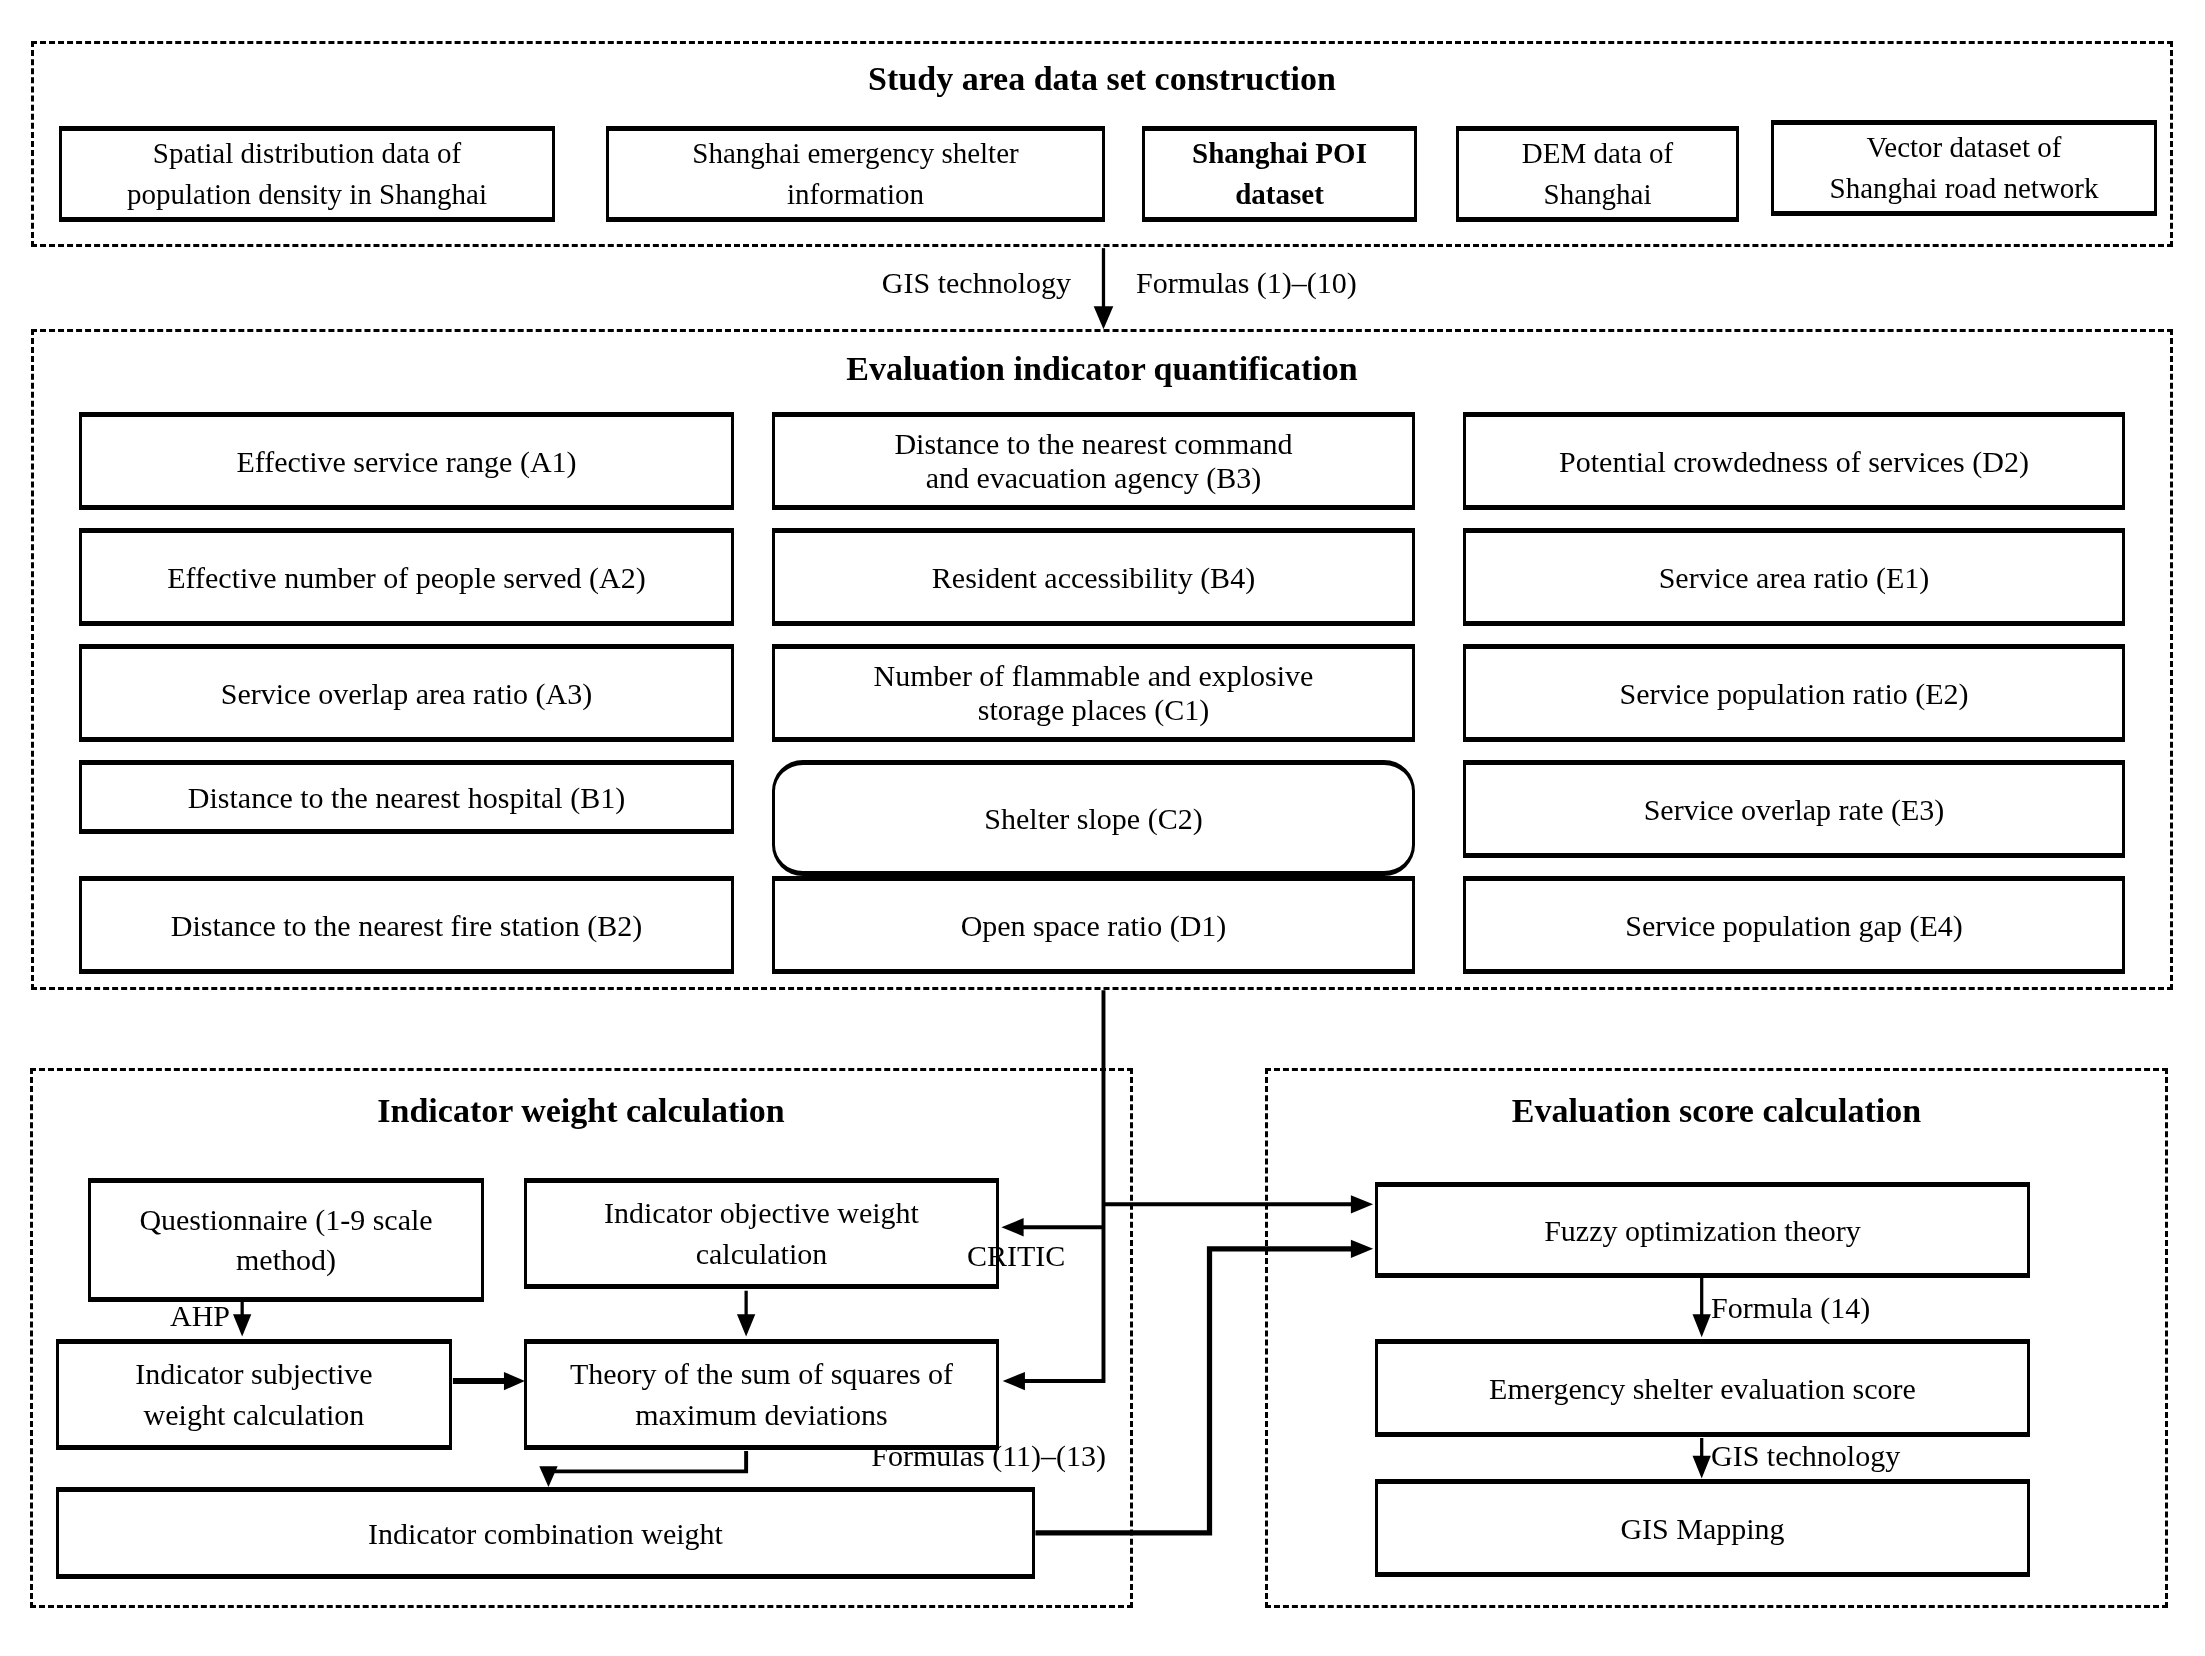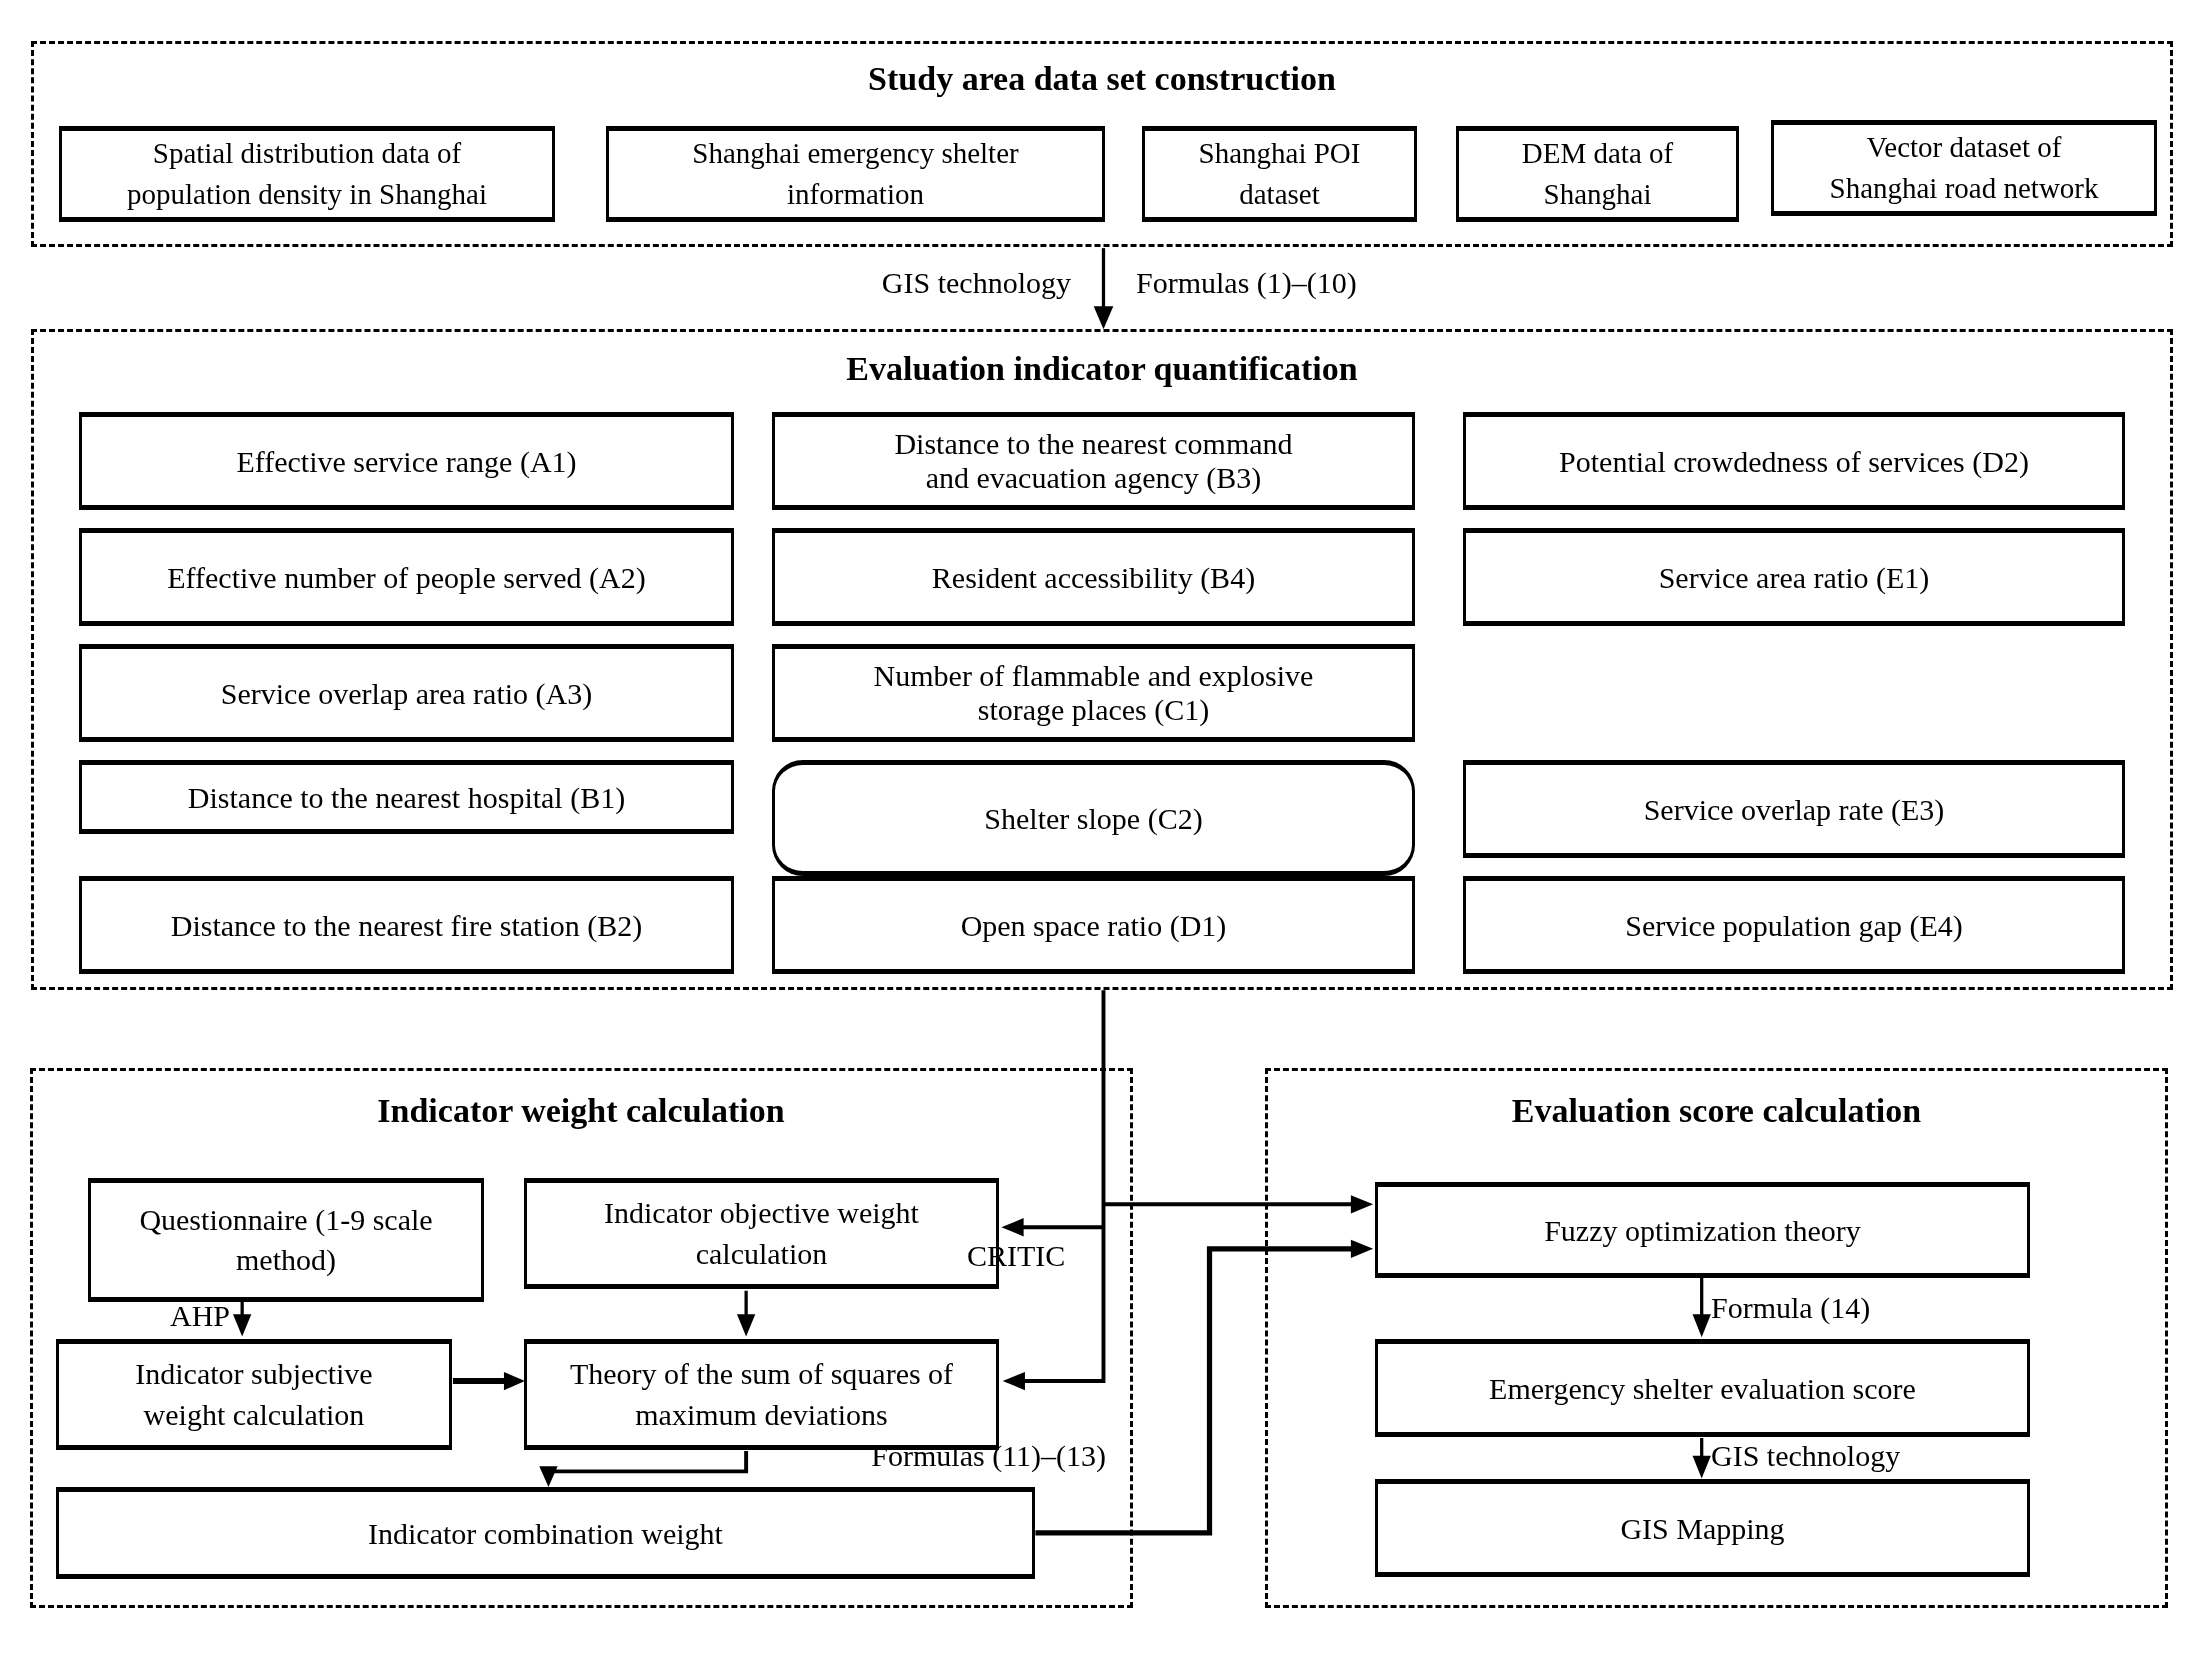--- a/index.html
+++ b/index.html
@@ -96,21 +96,21 @@
     </g>
   </svg>
 
   <div class="dashed" style="left:31px; top:41px; width:2142px; height:206px;"></div>
   <div class="sec-title" style="left:31px; top:60px; width:2142px;">Study area data set construction</div>
 
   <div class="box small" style="left:606px; top:126px; width:499px; height:96px;">Shanghai emergency shelter
 information</div>
   <div class="box small" style="left:59px; top:126px; width:496px; height:96px;">Spatial distribution data of
 population density in Shanghai</div>
-  <div class="box small" style="left:1142px; top:126px; width:275px; height:96px;">Shanghai POI
+  <div class="box small" style="left:1142px; top:126px; width:275px; height:96px;font-weight:bold;">Shanghai POI
 dataset</div>
   <div class="box small" style="left:1456px; top:126px; width:283px; height:96px;">DEM data of
 Shanghai</div>
   <div class="box small" style="left:1771px; top:120px; width:386px; height:96px;">Vector dataset of
 Shanghai road network</div>
 
   <div class="lbl right-align" style="left:753px; top:266px; width:318px;">GIS technology</div>
   <div class="lbl" style="left:1136px; top:266px;">Formulas (1)–(10)</div>
 
   <div class="dashed" style="left:31px; top:329px; width:2142px; height:661px;"></div>
@@ -125,20 +125,21 @@
   <div class="box" style="left:772px; top:412px; width:643px; height:98px; line-height:1.15;">Distance to the nearest command
 and evacuation agency (B3)</div>
   <div class="box" style="left:772px; top:528px; width:643px; height:98px;">Resident accessibility (B4)</div>
   <div class="box" style="left:772px; top:644px; width:643px; height:98px; line-height:1.15;">Number of flammable and explosive
 storage places (C1)</div>
   <div class="box" style="left:772px; top:760px; width:643px; height:116px;border-radius:31px;">Shelter slope (C2)</div>
   <div class="box" style="left:772px; top:876px; width:643px; height:98px;">Open space ratio (D1)</div>
 
   <div class="box" style="left:1463px; top:412px; width:662px; height:98px;">Potential crowdedness of services (D2)</div>
   <div class="box" style="left:1463px; top:528px; width:662px; height:98px;">Service area ratio (E1)</div>
+  <div class="box" style="left:1463px; top:644px; width:662px; height:98px;">Service population ratio (E2)</div>
   <div class="box" style="left:1463px; top:760px; width:662px; height:98px;">Service overlap rate (E3)</div>
   <div class="box" style="left:1463px; top:876px; width:662px; height:98px;">Service population gap (E4)</div>
 
   <div class="dashed" style="left:29.5px; top:1068px; width:1103px; height:540px;"></div>
   <div class="sec-title" style="left:29.5px; top:1092px; width:1103px;">Indicator weight calculation</div>
 
   <div class="box" style="left:56px; top:1178px; width:396px; height:124px; line-height:1.35;margin-left:32px;">Questionnaire (1-9 scale
 method)</div>
   <div class="box" style="left:524px; top:1178px; width:475px; height:111px; line-height:1.35;">Indicator objective weight
 calculation</div>

